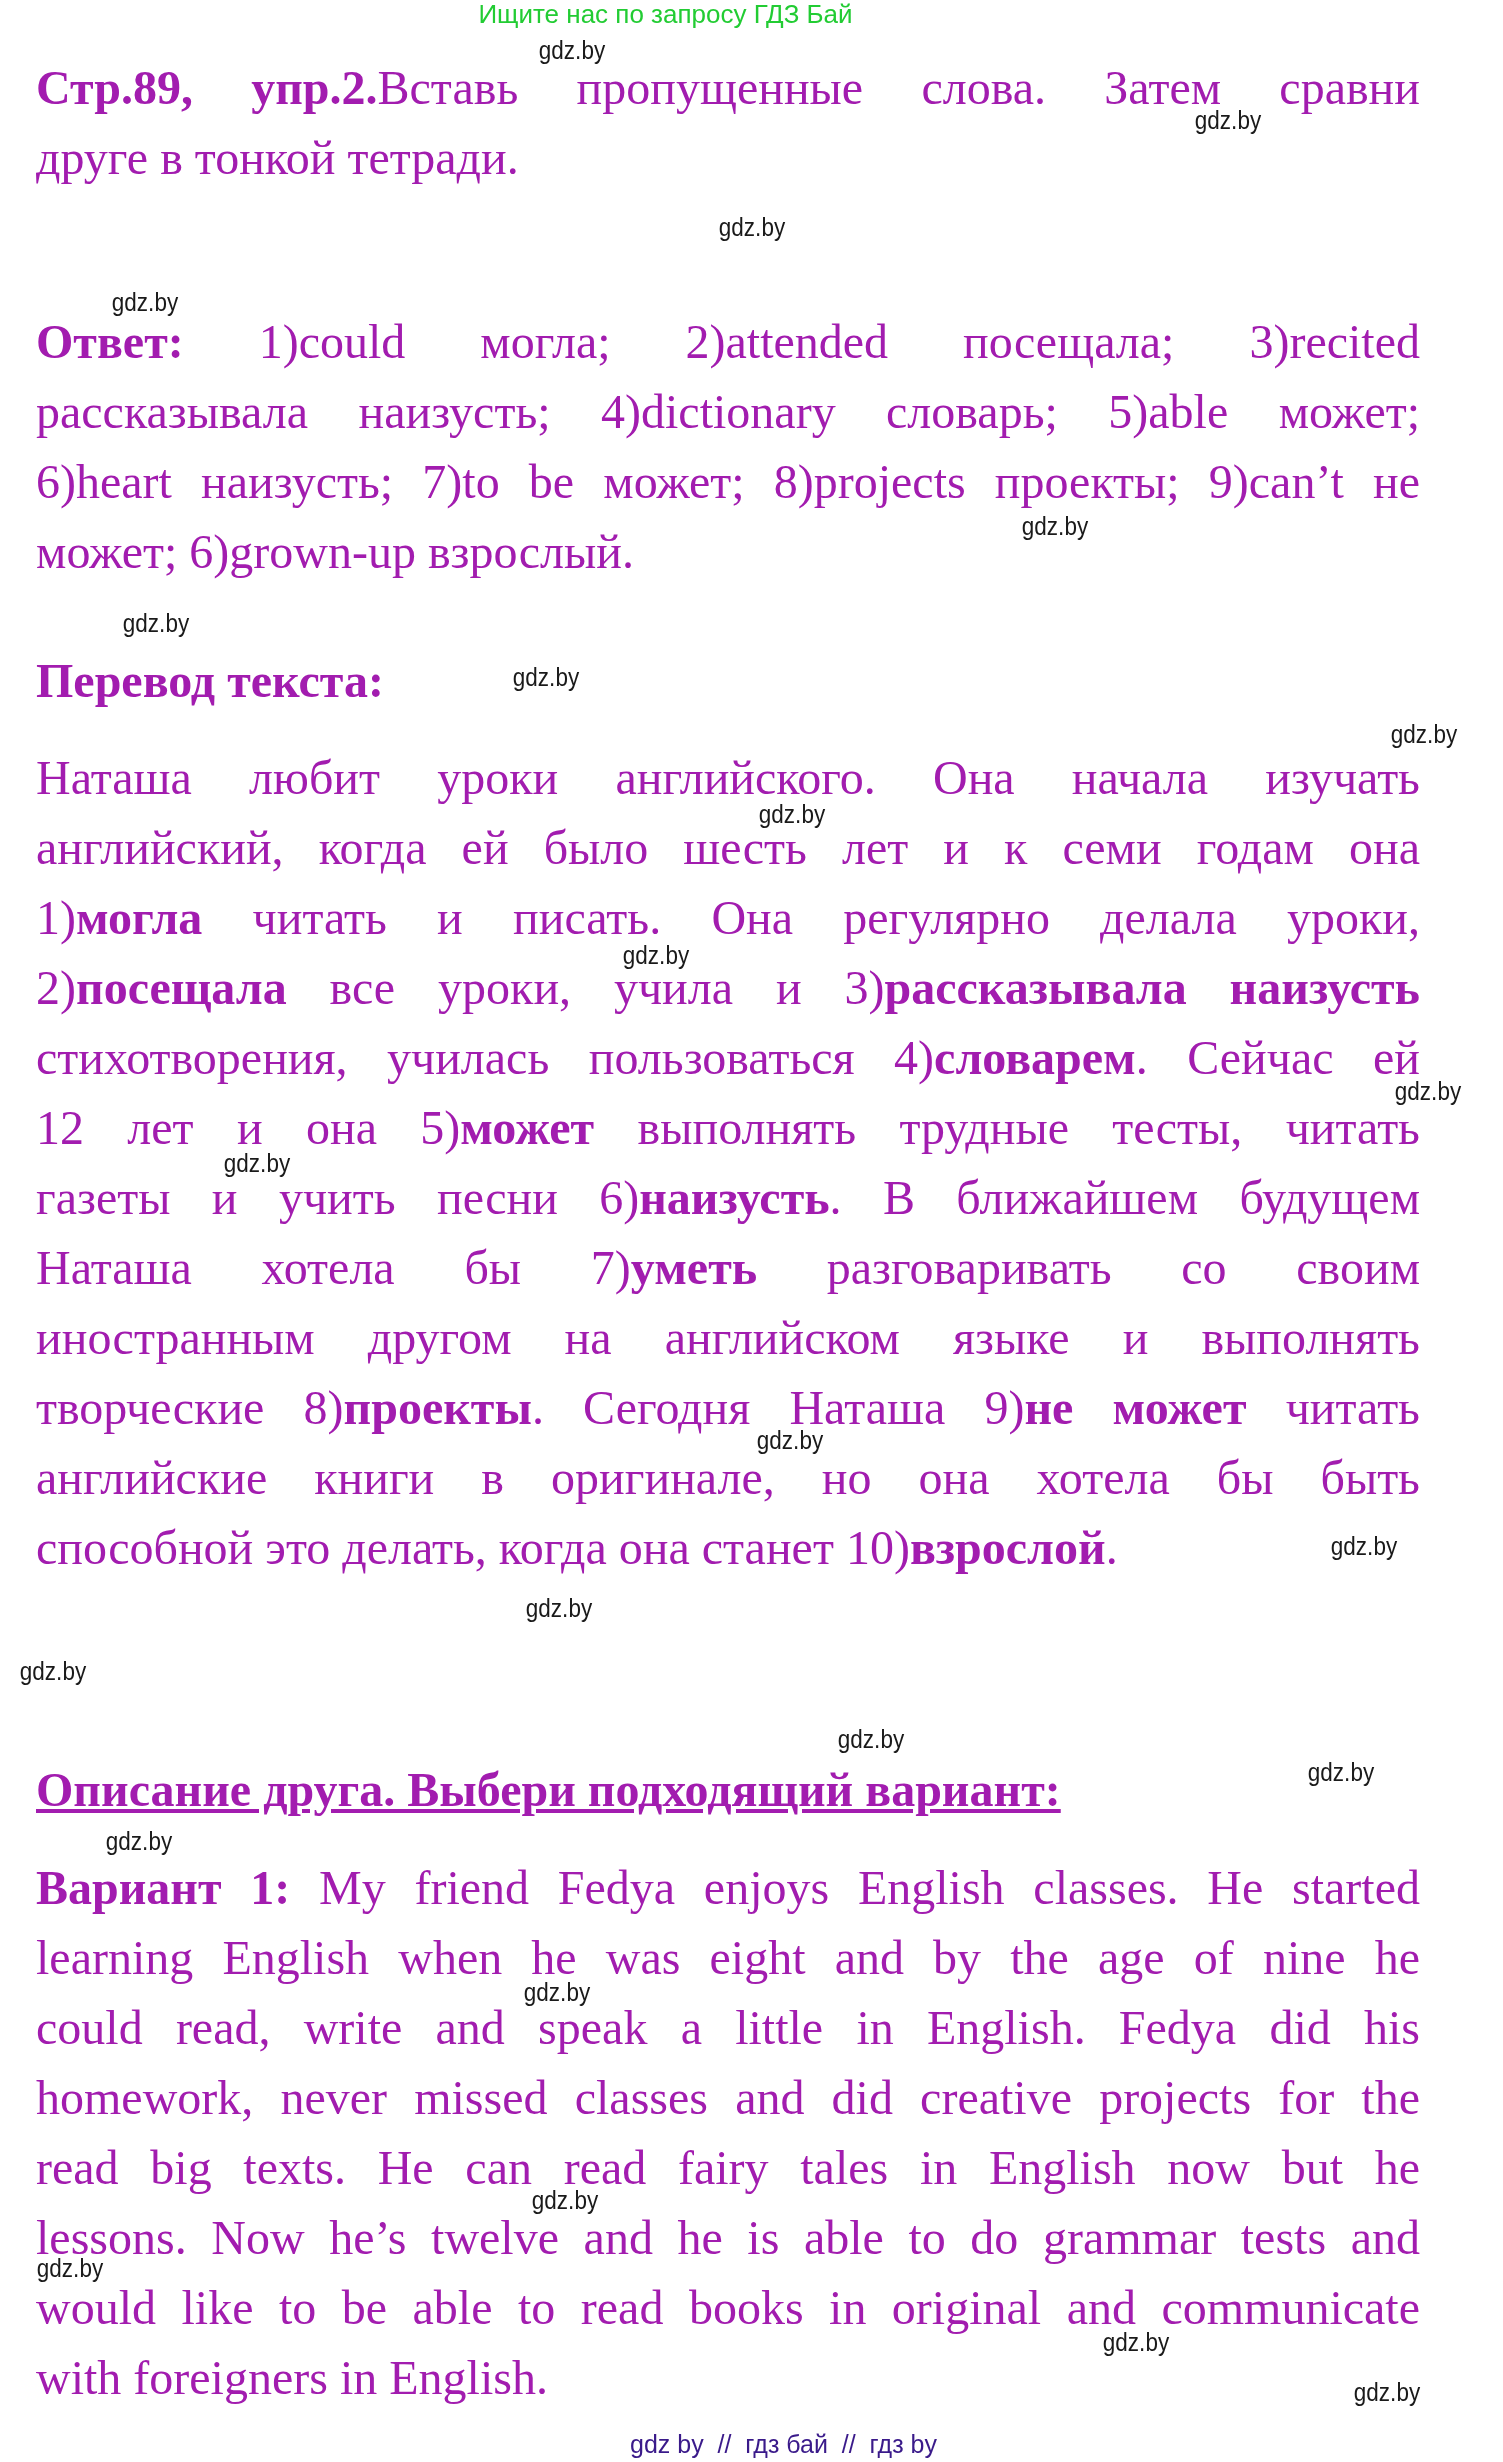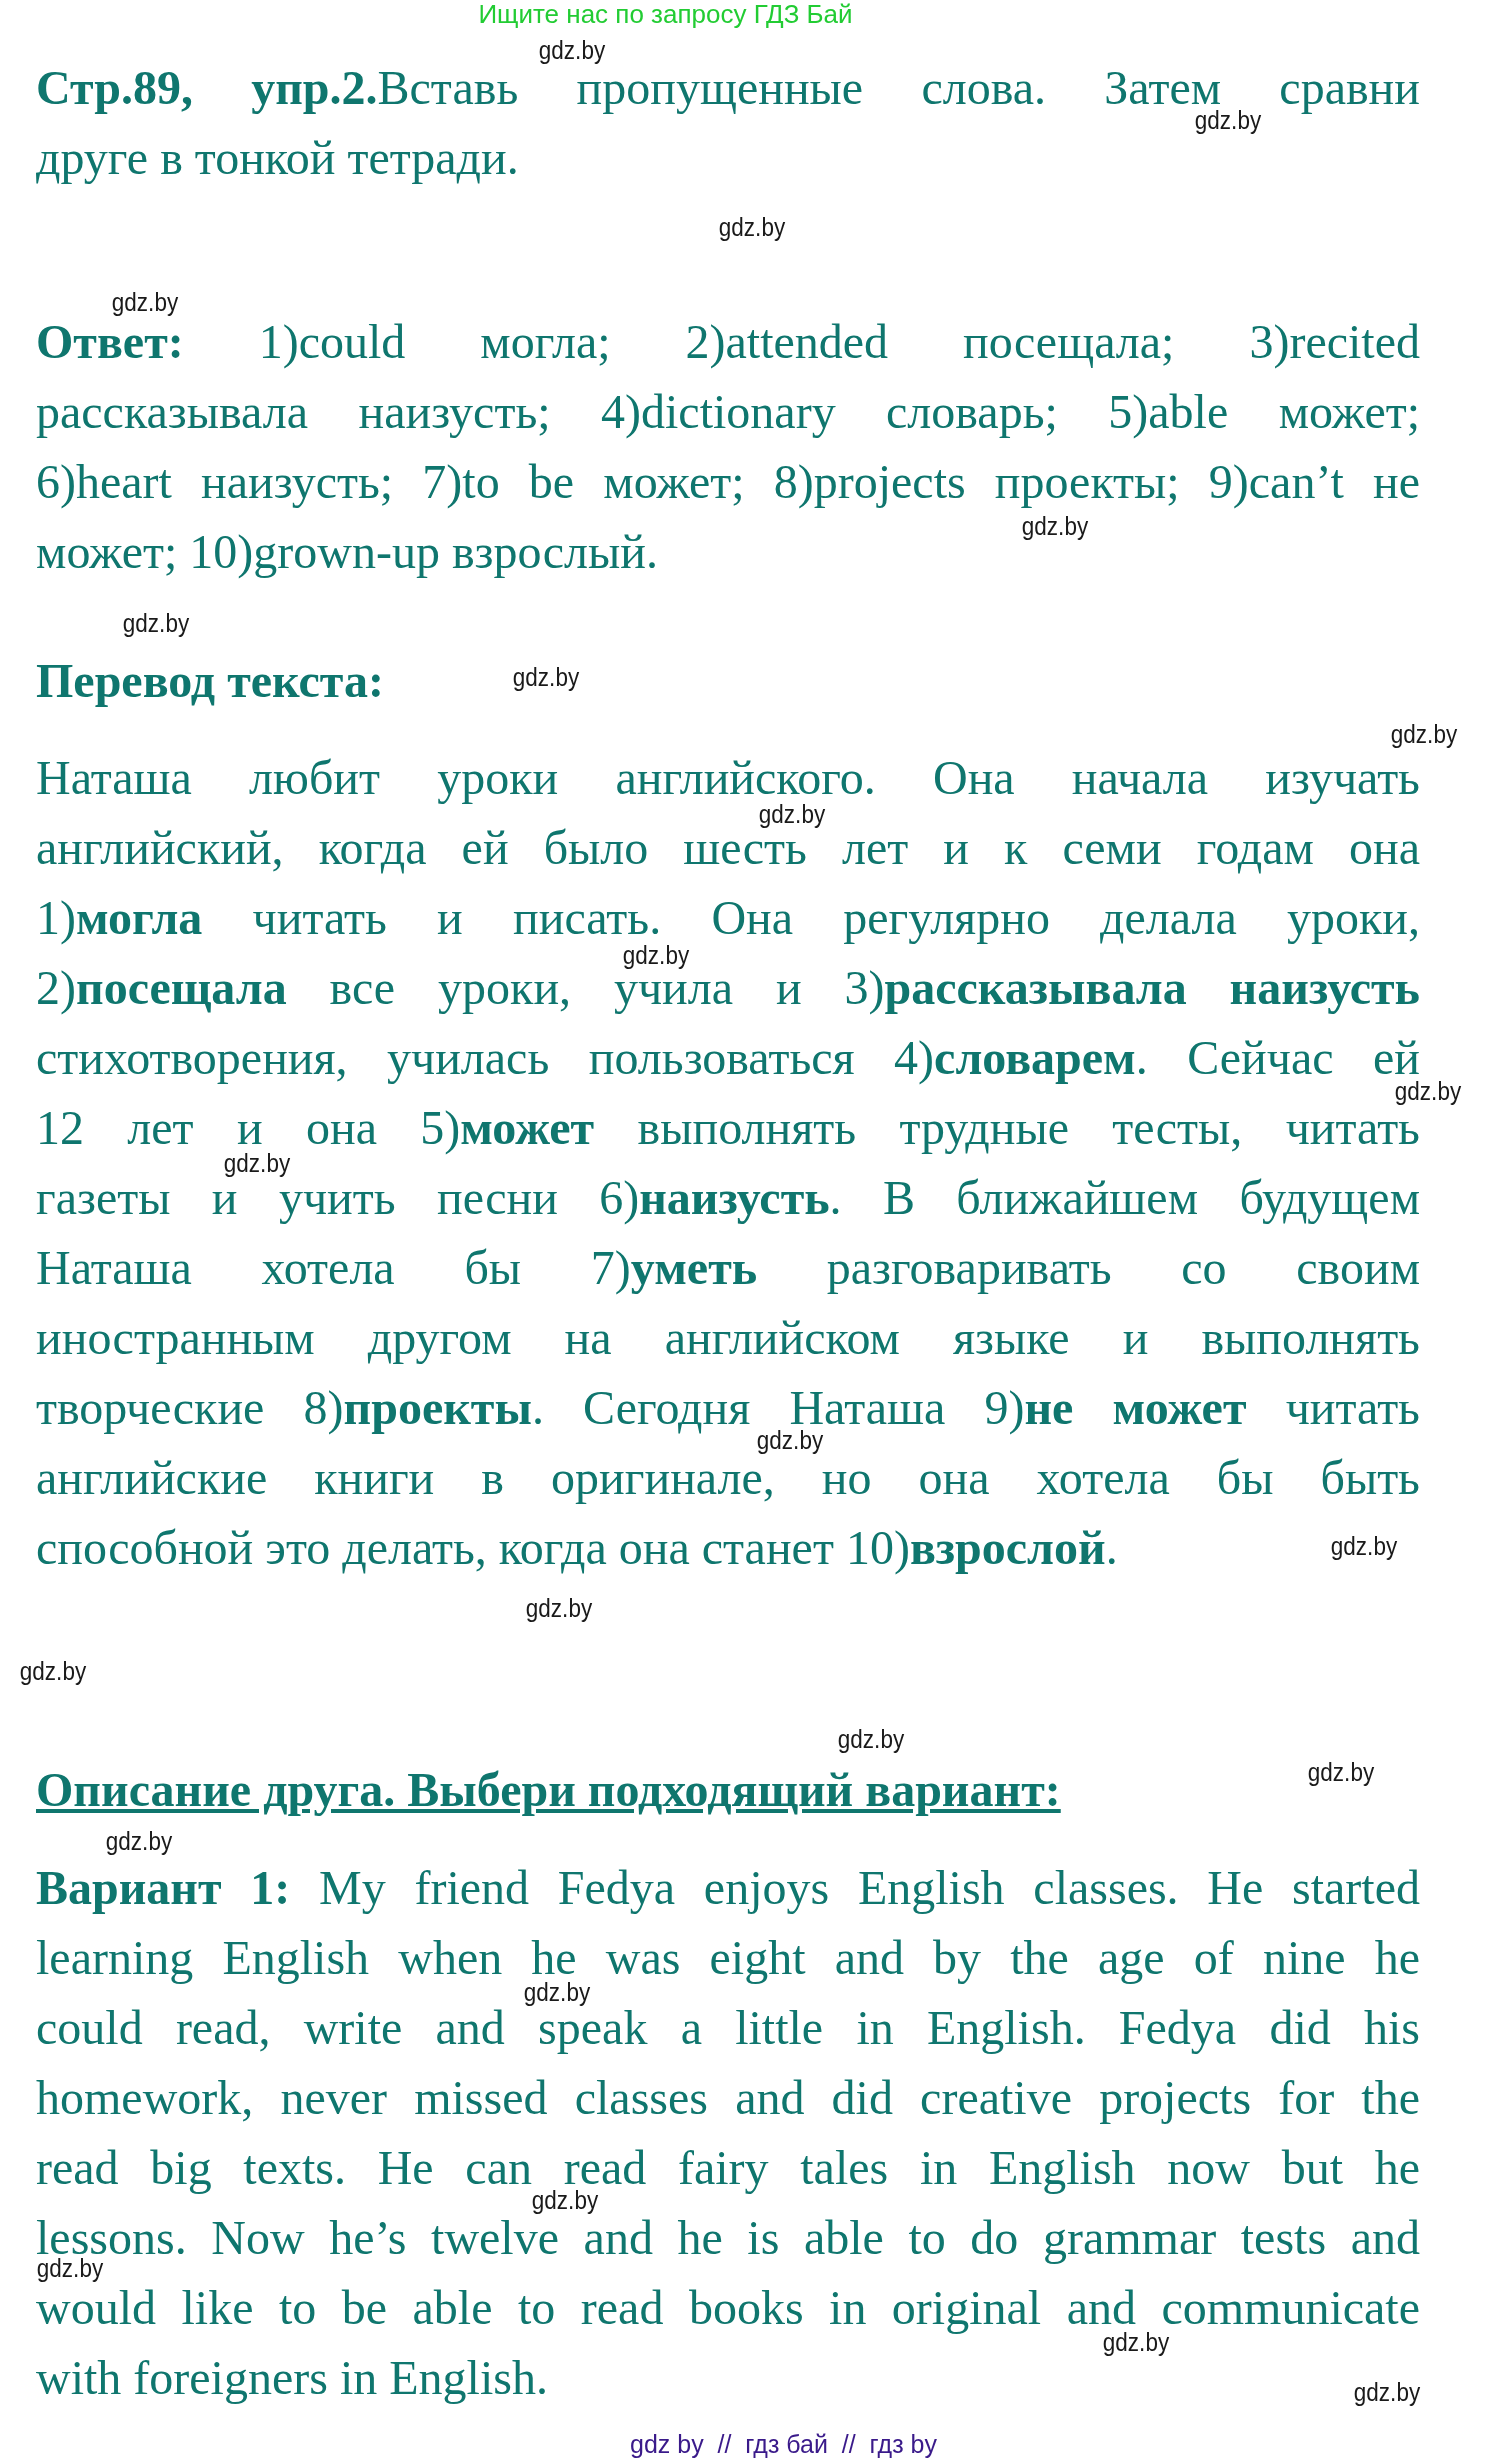--- a/index.html
+++ b/index.html
@@ -4,21 +4,21 @@
 <style>
   html, body { margin: 0; padding: 0; background: #ffffff; }
   body { width: 1503px; height: 2462px; position: relative; overflow: hidden; }
   .banner {
     position: absolute; left: 0; top: 0; width: 1331px; height: 31px;
     text-align: center; font-family: "Liberation Sans", sans-serif;
     font-size: 26px; line-height: 29px; color: #22cc33;
   }
   .block {
     position: absolute; left: 36px; width: 1384px;
-    font-family: "Liberation Serif", serif; font-size: 48px; color: #0f766e;
+    font-family: "Liberation Serif", serif; font-size: 48px; color: #a21caf;
   }
   .line {
     height: 70px; line-height: 70px; white-space: nowrap;
     text-align: justify; text-align-last: justify;
   }
   .line.last { text-align-last: left; }
   .line b, .seg.bold { font-weight: bold; }
   .heading { font-weight: bold; margin-top: 15px; }
   .wm {
     position: absolute; font-family: "Liberation Sans", sans-serif;
@@ -38,21 +38,21 @@
 
 <div class="block" id="task-block" style="top:53px;">
     <div class="line"><b>Стр.89, упр.2.</b><span>Вставь пропущенные слова. Затем сравни</span></div>
     <div class="line last"><span>друге в тонкой тетради.</span></div>
   </div>
 
 <div class="block" id="answer-block" style="top:307px;">
     <div class="line"><b>Ответ:</b><span> 1)could могла; 2)attended посещала; 3)recited</span></div>
     <div class="line"><span>рассказывала наизусть; 4)dictionary словарь; 5)able может;</span></div>
     <div class="line"><span>6)heart наизусть; 7)to be может; 8)projects проекты; 9)can’t не</span></div>
-    <div class="line last"><span>может; 10)grown-up взрослый.</span></div>
+    <div class="line last"><span>может; 6)grown-up взрослый.</span></div>
   </div>
 
 <div class="block" style="top:631px;">
   <div class="line last heading">Перевод текста:</div>
 </div>
 
 <div class="block" id="translation-block" style="top:743px;">
     <div class="line"><span>Наташа любит уроки английского. Она начала изучать</span></div>
     <div class="line"><span>английский, когда ей было шесть лет и к семи годам она</span></div>
     <div class="line"><span>1)</span><b>могла</b><span> читать и писать. Она регулярно делала уроки,</span></div>

